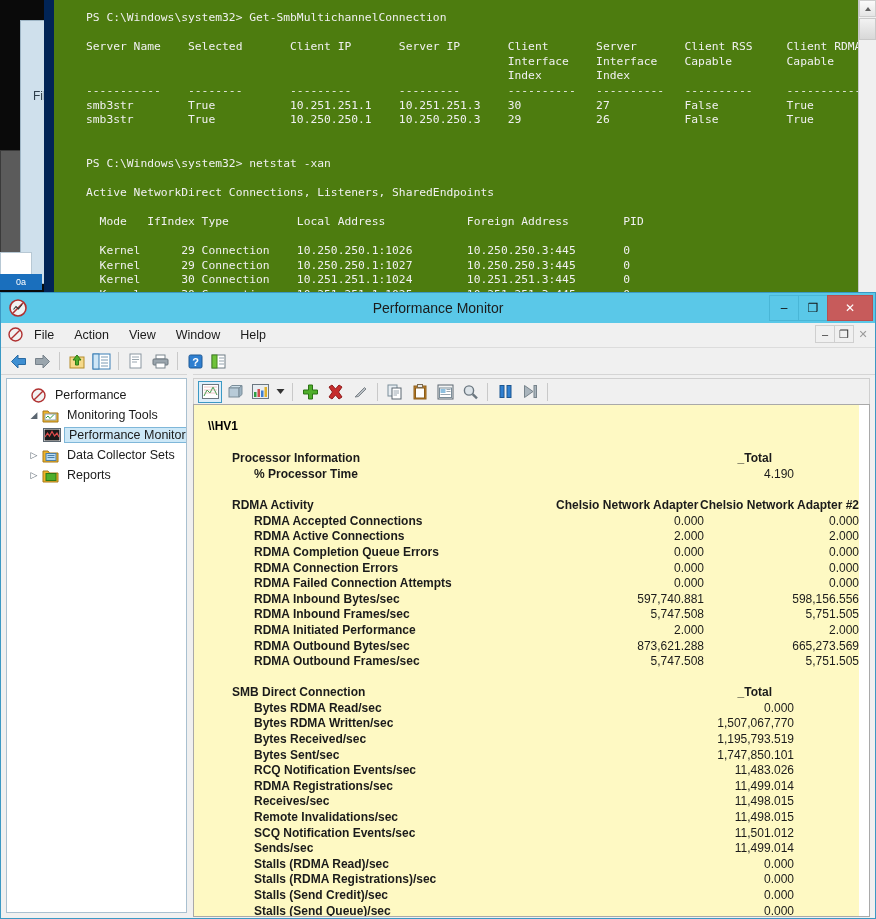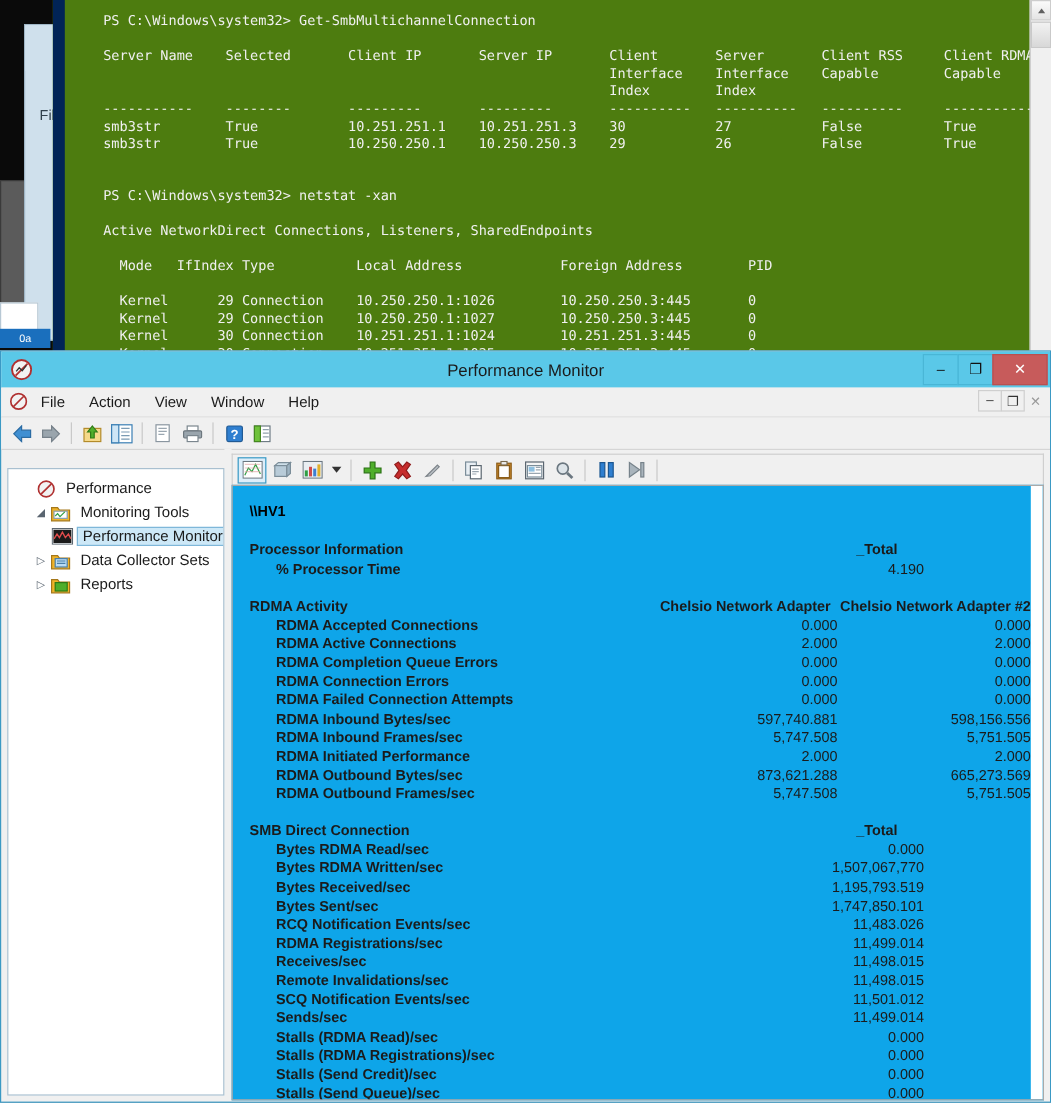--- a/index.html
+++ b/index.html
@@ -65,21 +65,21 @@
   .mdib.x{color:#9a9a9a;border-color:transparent;background:transparent;}
 
   
   #navbar{height:26px;background:#f0f0f0;position:relative;border-bottom:1px solid #d5d5d5;
           display:flex;align-items:center;padding-left:6px;gap:2px;}
   .tbi{width:22px;height:22px;display:flex;align-items:center;justify-content:center;}
   .tsep{width:1px;height:18px;background:#c9c9c9;margin:0 4px;}
 
   
   #pmbody{position:absolute;left:1px;top:81px;right:1px;bottom:1px;display:flex;}
-  #sidebar{width:181px;background:#fff;border:1px solid #a9c0d0;box-sizing:border-box;margin:16px 0 4px 4px;
+  #sidebar{width:181px;background:#fff;border:1px solid #a9c0d0;box-sizing:border-box;margin:4px 0 4px 4px;
            position:relative;overflow:hidden;}
   #splitter{width:6px;background:#f0f0f0;}
   #rightpane{flex:1;margin:4px 4px 0 0;display:flex;flex-direction:column;}
 
   
   .tree{padding:6px 0 0 6px;font-size:12.5px;color:#1b1b1b;}
   .tnode{display:flex;align-items:center;height:20px;white-space:nowrap;}
   .tnode .exp{width:14px;text-align:center;color:#5a6570;font-size:9px;}
   .tnode .ico{width:18px;height:16px;margin-right:4px;display:flex;align-items:center;justify-content:center;}
   .tnode.sel .lbl{background:#cde8f7;border:1px solid #7fb7d9;padding:0 4px;margin-left:-1px;}
@@ -89,32 +89,32 @@
   .lvl3{padding-left:30px;}
 
   
   #rtoolbar{height:26px;background:#f0f0f0;display:flex;align-items:center;padding-left:4px;gap:1px;
             border:1px solid #cfcfcf;border-bottom:none;box-sizing:border-box;}
   .rti{width:24px;height:22px;display:flex;align-items:center;justify-content:center;}
   .rti.active{border:1px solid #3b99c4;background:#ddeefa;box-sizing:border-box;}
   .rsep{width:1px;height:18px;background:#c9c9c9;margin:0 4px;}
 
   
-  #report{flex:1;background:#0ea5e9;border:1px solid #a9a9a9;border-top:1px solid #a9a9a9;
+  #report{flex:1;background:#fef9c3;border:1px solid #a9a9a9;border-top:1px solid #a9a9a9;
           box-sizing:border-box;position:relative;overflow:hidden;}
   #reportinner{position:absolute;left:0;top:0;right:10px;bottom:0;padding:14px 0 0 0;overflow:hidden;}
   #rsb{position:absolute;right:0;top:0;width:10px;bottom:0;background:#fff;}
 
   .rrow{display:flex;height:15.6px;align-items:center;font-size:12px;color:#1b1b1b;font-weight:bold;}
   .rrow .name{white-space:nowrap;}
   .rrow .val{text-align:right;font-weight:normal;color:#1b1b1b;}
   .rrow.hdr .val{font-weight:bold;}
   .ind1{padding-left:14px;}
   .ind2{padding-left:36px;}
-  .colA{width:370px;}
+  .colA{width:370px;margin-left:24px;}
   .colV{width:170px;}
   .colV2{width:186px;}
   .spacer{height:15.6px;}
 
   #machine{font-size:12px;font-weight:bold;padding-left:14px;height:16px;}
 </style>
 </head>
 <body>
 
 <div id="root">

